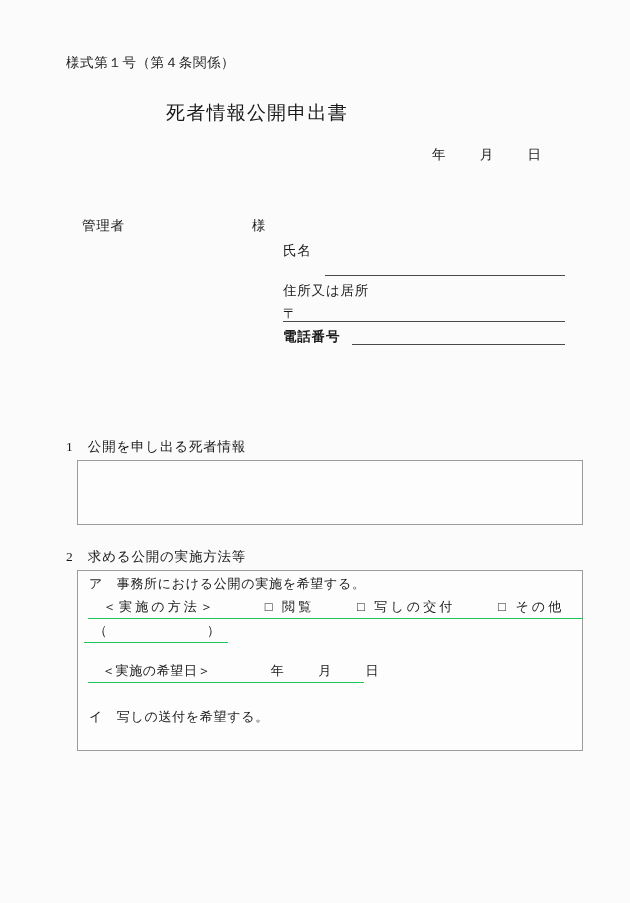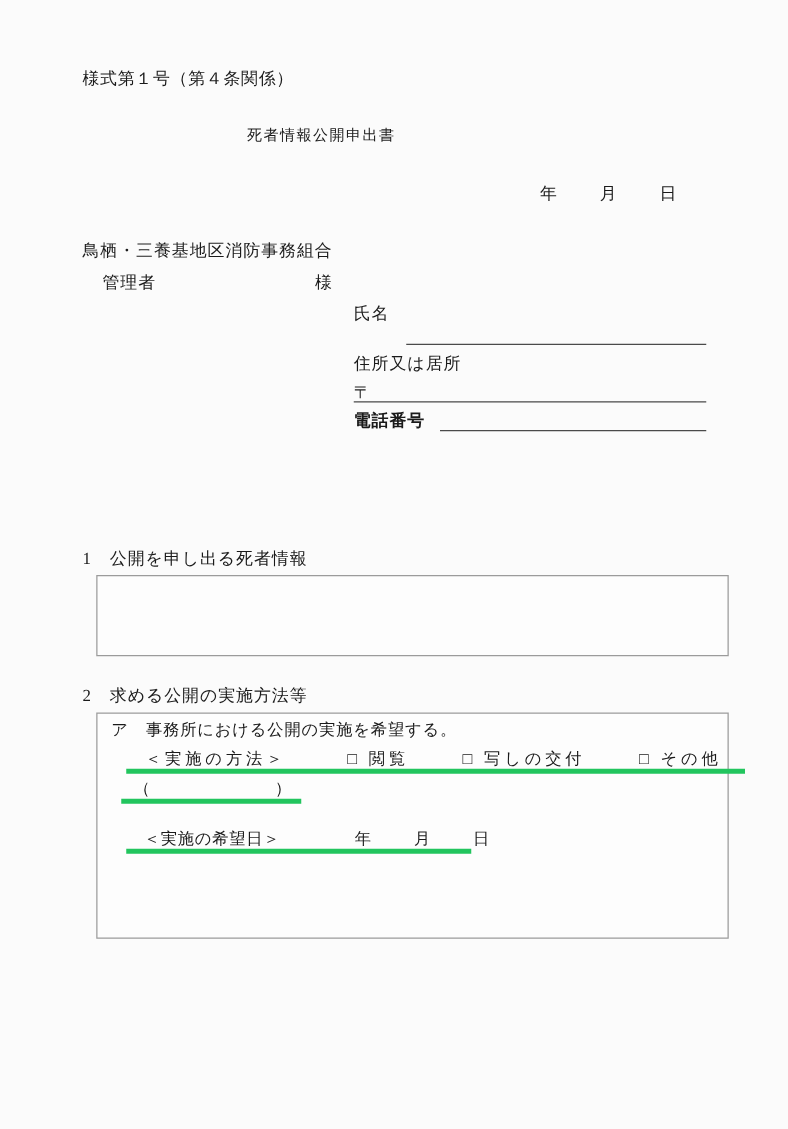--- a/index.html
+++ b/index.html
@@ -29,21 +29,21 @@
     letter-spacing: 0.6px;
     white-space: nowrap;
   }
 
   
   .doc-title {
     left: 0;
     top: 100px;
     width: 514px;
     text-align: center;
-    font-size: 12px;
+    font-size: 19px;
     letter-spacing: 1.2px;
   }
 
   
   .date-line {
     left: 432px;
     top: 146px;
     font-size: 13.5px;
     letter-spacing: 0.5px;
     white-space: nowrap;
@@ -130,25 +130,24 @@
   }
   .opt-b-label {
     left: 89px;
     top: 708px;
     font-size: 13px;
     letter-spacing: 0.7px;
     white-space: nowrap;
   }
 
   .ul-row {
-    border-bottom: 4px solid #22c55e;
+    border-bottom: 1px solid #22c55e;
     font-size: 13px;
     white-space: nowrap;
     box-sizing: border-box;
-    margin-left: 13px;
   }
   .method-row {
     left: 88px;
     top: 598px;
     width: 495px;
     height: 21px;
     padding-left: 15px;
     letter-spacing: 3.1px;
   }
   .method-row .gap-l { display: inline-block; width: 36px; }
@@ -188,21 +187,20 @@
   <div class="abs doc-title">死者情報公開申出書</div>
 
   <div class="abs date-line">
     <span>年</span>
     <span class="sp"></span>
     <span>月</span>
     <span class="sp"></span>
     <span>日</span>
   </div>
 
-  <div class="abs addressee-org">鳥栖・三養基地区消防事務組合</div>
   <div class="abs addressee-role">管理者</div>
   <div class="abs addressee-honorific">様</div>
 
   <div class="abs field field-name">氏名</div>
   <div class="abs rule rule-name"></div>
 
   <div class="abs field field-addr">住所又は居所</div>
 
   <div class="abs field field-postal">〒</div>
   <div class="abs rule rule-postal"></div>
@@ -241,14 +239,15 @@
   <div class="abs ul-row wishdate-row">
     <span>＜実施の希望日＞</span>
     <span class="gap-big"></span>
     <span>年</span>
     <span class="gap-d"></span>
     <span>月</span>
     <span class="gap-d"></span>
     <span>日</span>
   </div>
 
+  <div class="abs opt-b-label">イ　写しの送付を希望する。</div>
 
 </div>
 
 </body></html>

